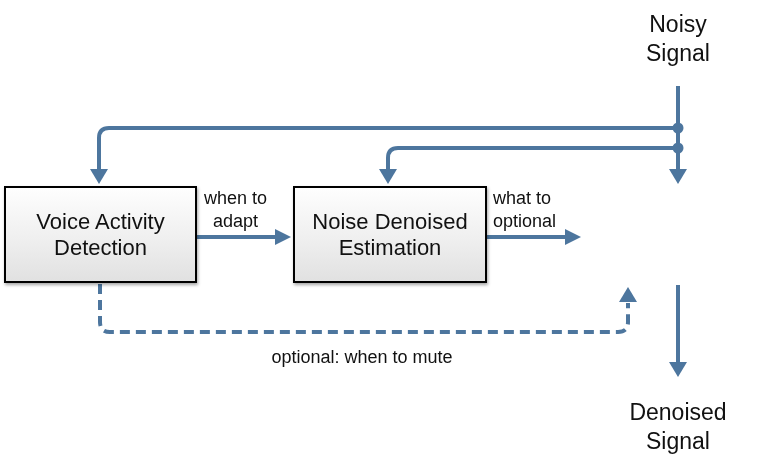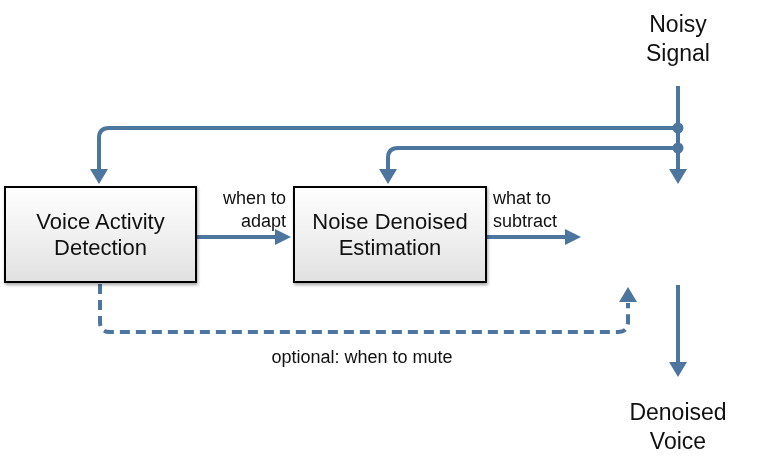--- a/index.html
+++ b/index.html
@@ -38,21 +38,21 @@
   }
   .node-vad { left: 4px;   top: 186px; width: 193px; height: 97px; }
   .node-nse { left: 293px; top: 186px; width: 194px; height: 97px; }
   .node-ss  { left: 583px; top: 186px; width: 194px; height: 98px; }
   .label {
     position: absolute;
     white-space: pre-line;
     font-size: 18px;
     line-height: 23px;
   }
-  .label-when-adapt    { left: 204px; top: 187px; text-align: right; margin-left: 19px; }
+  .label-when-adapt    { left: 204px; top: 187px; text-align: center; }
   .label-what-subtract { left: 493px; top: 187px; text-align: left; }
   .label-optional      { left: 222px; top: 346px; width: 280px; text-align: center; }
   .signal {
     position: absolute;
     width: 180px;
     text-align: center;
     white-space: pre-line;
     font-size: 23px;
     line-height: 29px;
   }
@@ -99,19 +99,19 @@
 Detection</span>
   </div>
   <div class="node node-nse">
     <span>Noise Denoised
 Estimation</span>
   </div>
 
   <div class="label label-when-adapt">when to
 adapt</div>
   <div class="label label-what-subtract">what to
-subtract</div>
+optional</div>
   <div class="label label-optional">optional: when to mute</div>
 
   <div class="signal signal-out">Denoised
-Voice</div>
+Signal</div>
 
 </div>
 
 </body></html>

